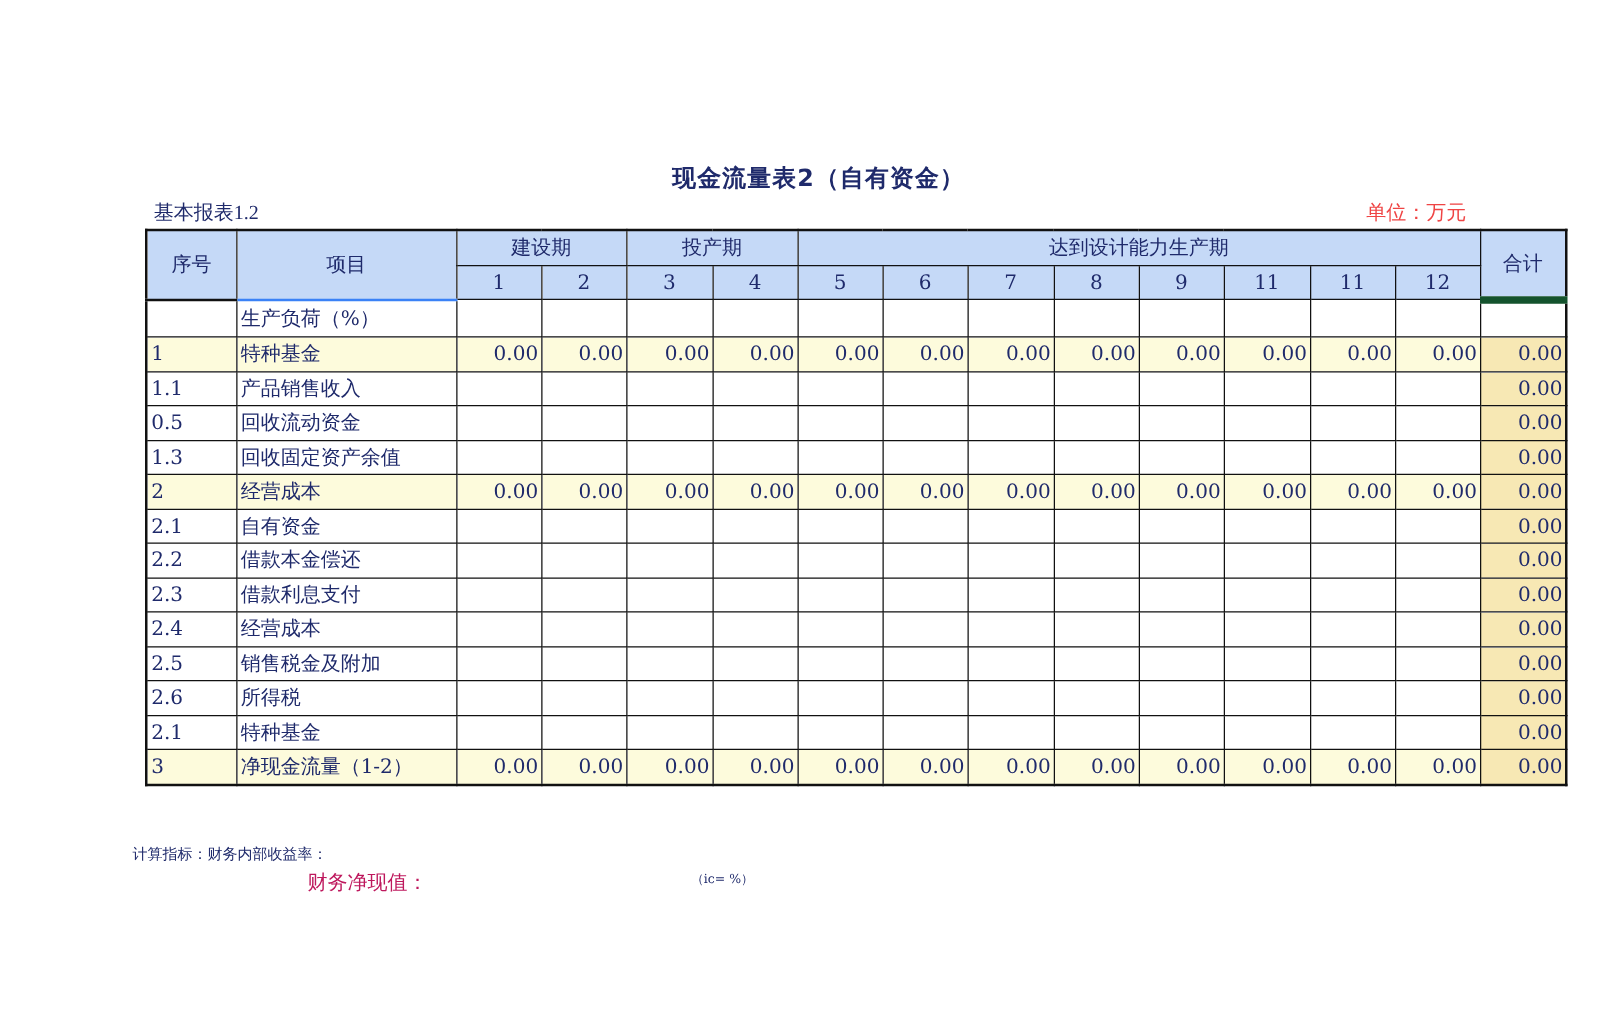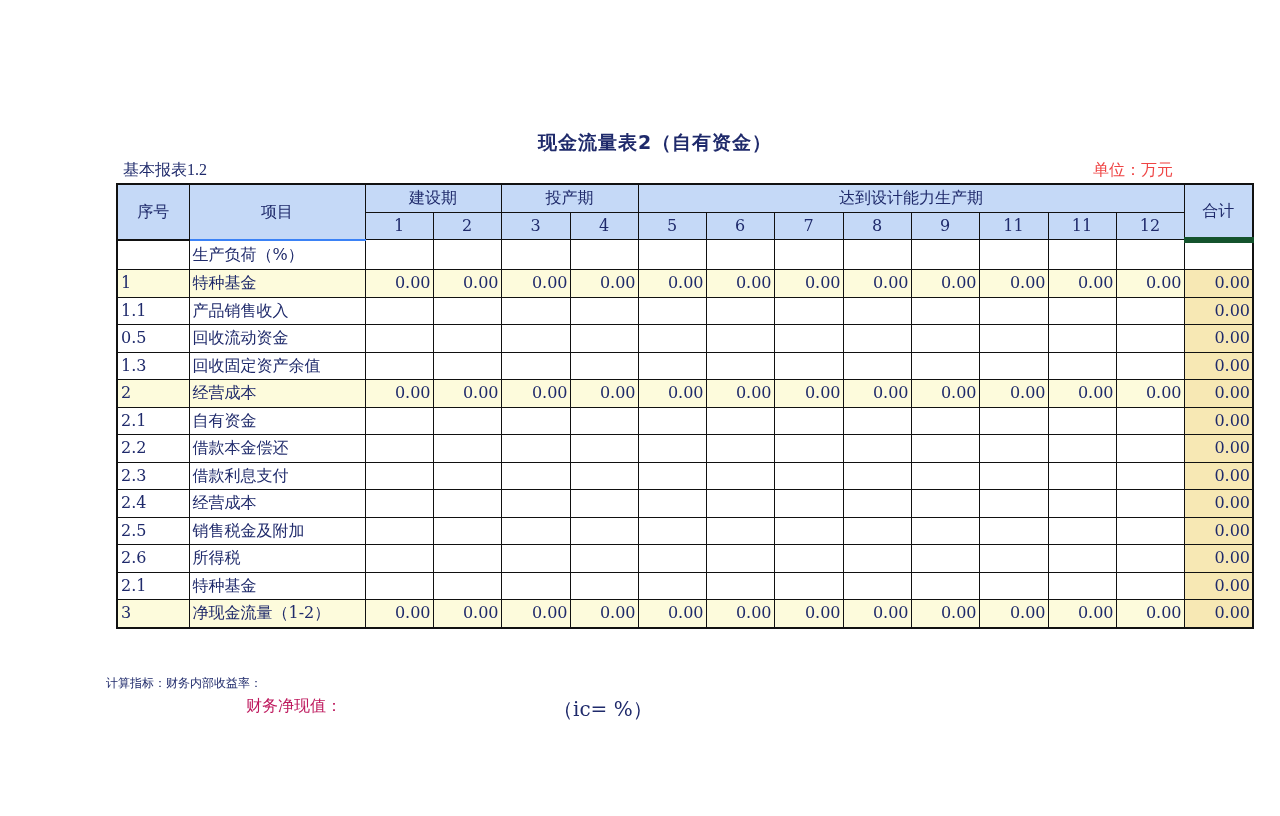--- a/index.html
+++ b/index.html
@@ -20,21 +20,21 @@
   .hdrow-bottom td { border-bottom: 2px solid #111; }
   .seq { padding-left: 3px !important; }
   .item { padding-left: 3px !important; }
   .num { text-align: right; padding-right: 2px !important; }
   tr.sum td { background: #fdfbdc; }
   td.total { background: #f7e8b4 !important; }
   tr.plain td.total { background: #f7e8b4; }
   tr.load td.total { background: #ffffff !important; }
   .footer1 { position: absolute; left: 106px; top: 675px; font-size: 12px; color: #1f2a6b; font-family: Liberation Mono, monospace; }
   .footer2 { position: absolute; left: 230px; top: 696px; font-size: 16px; color: #be185d; margin-left: 16px; }
-  .footer3 { position: absolute; left: 553px; top: 696px; font-size: 20px; color: #1f2a6b; text-align: right; }
+  .footer3 { position: absolute; left: 553px; top: 696px; font-size: 10px; color: #1f2a6b; text-align: right; }
 </style>
 </head>
 <body>
 
 <div class="title">现金流量表2（自有资金）</div>
 <div class="subtitle">基本报表1.2</div>
 <div class="unit">单位：万元</div>
 
 <table class="cf">
   <colgroup>

